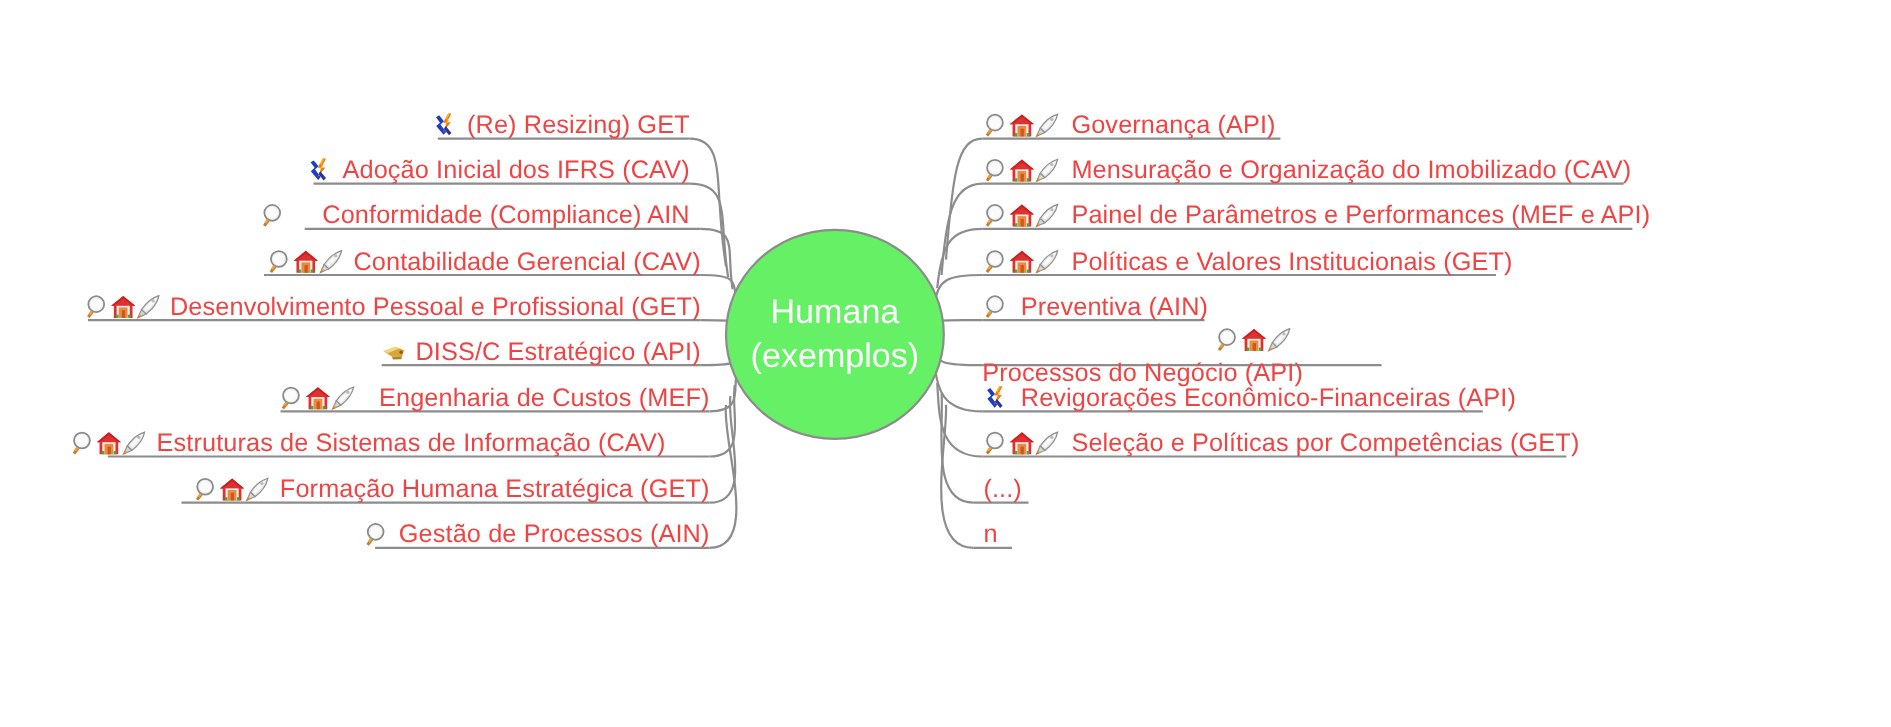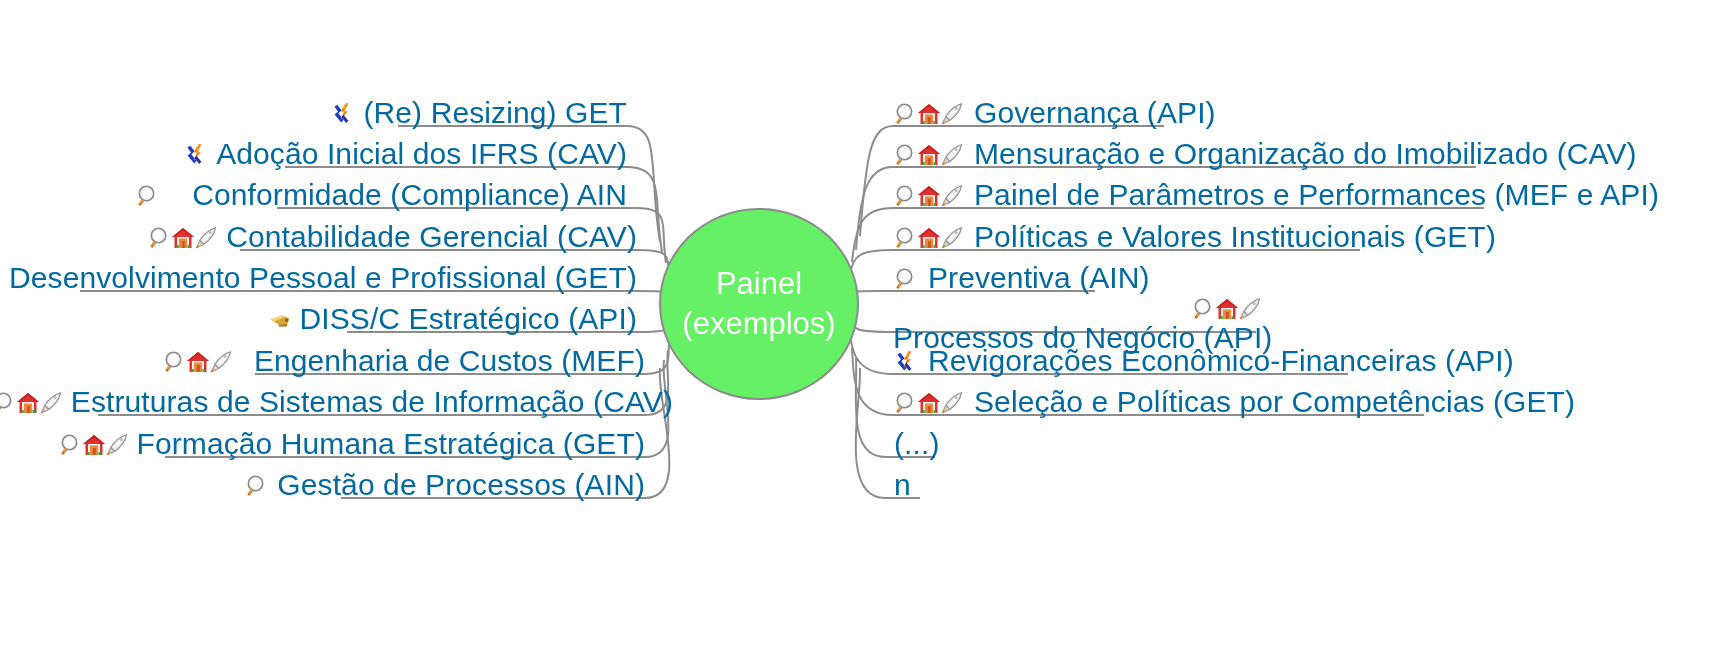--- a/index.html
+++ b/index.html
@@ -11,22 +11,22 @@
   #stage{position:absolute;left:0;top:0;width:1719px;height:661px;}
   #links{position:absolute;left:0;top:0;width:1719px;height:661px;}
 
   .node{
     position:absolute;
     display:flex;align-items:flex-end;
     white-space:nowrap;
     height:38px;
   }
   .node .lbl{
-    font-size:30px;
-    color:#0369a1;
+    font-size:23px;
+    color:#ef4444;
     line-height:30px;
     letter-spacing:0.1px;
   }
   .node.left{justify-content:flex-end;}
   .node.right{justify-content:flex-start;}
 
   .icons{display:inline-flex;align-items:flex-end;height:30px;margin-bottom:1px;}
   .node.left .icons{margin-right:7px;}
   .node.right .icons{margin-right:9px;}
 
@@ -97,21 +97,21 @@
       <path d="M893,291 C860,291 848,290 846,296"></path>
       <path d="M893,332 C858,332 850,330 848,316"></path>
       <path d="M893,374 C856,374 852,352 850,334"></path>
       <path d="M893,415 C852,415 854,376 852,348"></path>
       <path d="M885,457 C846,457 858,392 856,358"></path>
       <path d="M885,498 C838,498 862,400 860,368"></path>
     </g>
   </svg>
 
   <div id="center">
-    <div class="ctext">Painel</div>
+    <div class="ctext">Humana</div>
     <div class="ctext">(exemplos)</div>
   </div>
 
   <div class="node left" style="right:1092px;top:90px;">
     <span class="icons">
         <span class="ico"><svg viewBox="0 0 26 26" width="26" height="26">
       <path d="M7.2,3.8 L11.6,9.2 L8.4,12.2 L13.6,19 L11.2,21.6 L4.6,13.6 L8,10.6 L4.4,5.6 Z" fill="#1b3fc4"></path>
       <path d="M15.4,2.2 L10.8,10.6 L14.2,10.6 L10.4,19.6 L17.8,10.2 L14.2,10.2 L18.4,2.2 Z" fill="#f07a10"></path>
       <path d="M15.4,2.2 L12.6,7.4 L15,7.4 L12.4,13.4 L16.2,8.0 L13.9,8.0 L17.0,2.2 Z" fill="#ffb020"></path>
       <path d="M13.2,13.6 L18.4,19.8 L16.2,22 L11.6,16.2 Z" fill="#27349e"></path>
@@ -229,21 +229,21 @@
       <path d="M22.5,2.8 C17,4.4 10.5,9.8 6.6,15.5 L10.8,19.5 C16.3,15.4 21.3,8.8 22.5,2.8 Z" fill="#e9e9e9" stroke="#8e8e8e" stroke-width="1.1"></path>
       <path d="M20.8,4.6 C17,6.4 12.4,10.4 9.2,14.8 L11.1,16.6 C15.3,13.2 19.2,8.6 20.8,4.6 Z" fill="#fafafa"></path>
       <path d="M6.6,15.5 L3.2,22.9 L10.8,19.5 Z" fill="#d6d6d6" stroke="#8e8e8e" stroke-width="1"></path>
       <path d="M5.2,19.4 L3.2,22.9 L6.9,21.2 Z" fill="#f2a023"></path>
       <path d="M4.4,21.2 L3.2,22.9 L5.4,22 Z" fill="#e8521f"></path>
       <circle cx="17.2" cy="7.6" r="1.5" fill="#bcbcbc"></circle>
     </svg></span>
       </span>
     <span class="lbl">Engenharia de Custos (MEF)</span>
   </div>
-  <div class="node left" style="right:1046px;top:379px;">
+  <div class="node left" style="right:1114px;top:379px;">
     <span class="icons">
         <span class="ico"><svg viewBox="0 0 26 26" width="26" height="26">
       <circle cx="11.5" cy="10.5" r="7.2" fill="#f2f2f2" stroke="#8a8a8a" stroke-width="1.6"></circle>
       <circle cx="11.5" cy="10.5" r="5.2" fill="#fbfbfb"></circle>
       <path d="M6.6,16.2 L3.2,21.6 L5.3,23.1 L9.2,18.2 Z" fill="#c87b2b"></path>
       <path d="M6.6,16.2 L4.6,19.2 L6.2,20.3 L8.4,17.5 Z" fill="#e8a34a"></path>
     </svg></span>
         <span class="ico"><svg viewBox="0 0 26 26" width="26" height="26">
       <path d="M13,3 L24,12 L21.5,12 L21.5,23 L4.5,23 L4.5,12 L2,12 Z" fill="#e03030"></path>
       <rect x="7" y="12" width="12" height="11" fill="#f0f0ee"></rect>

